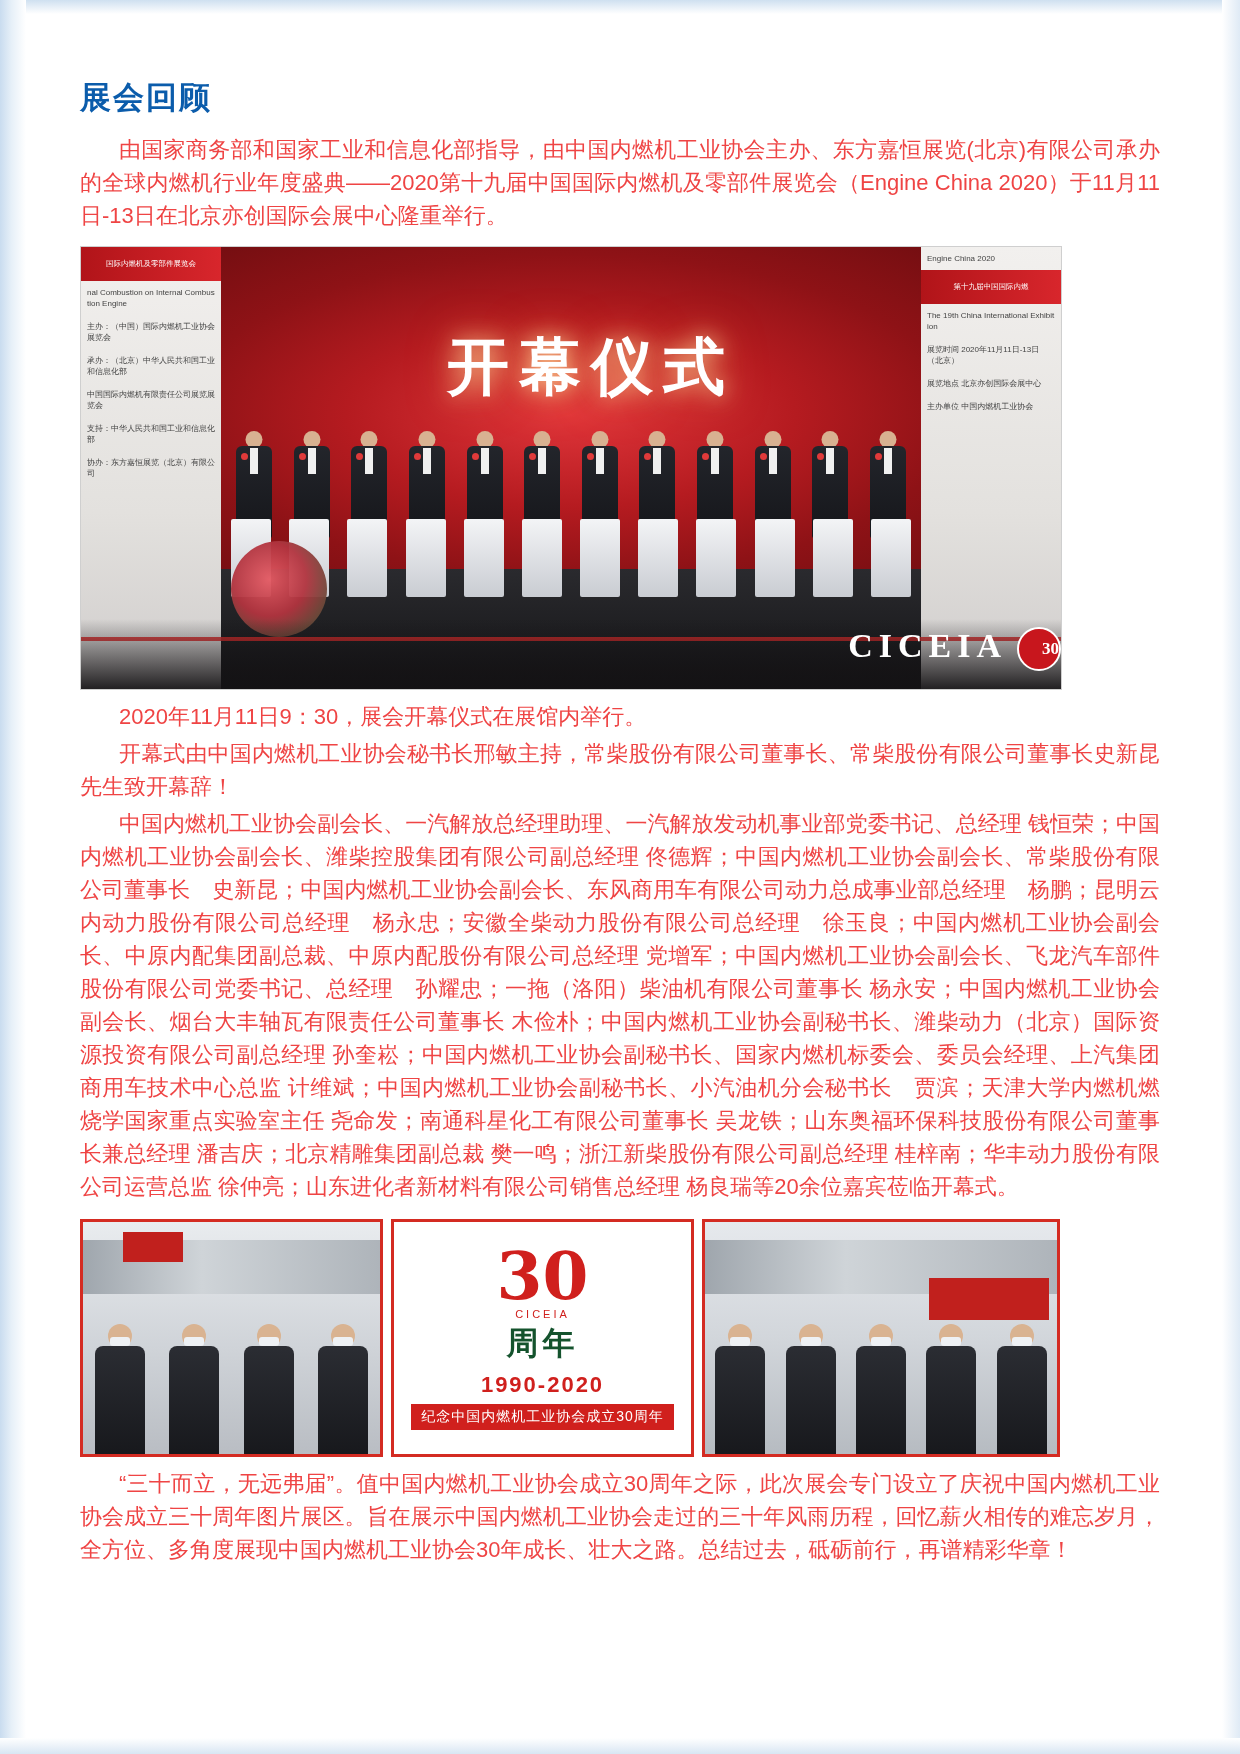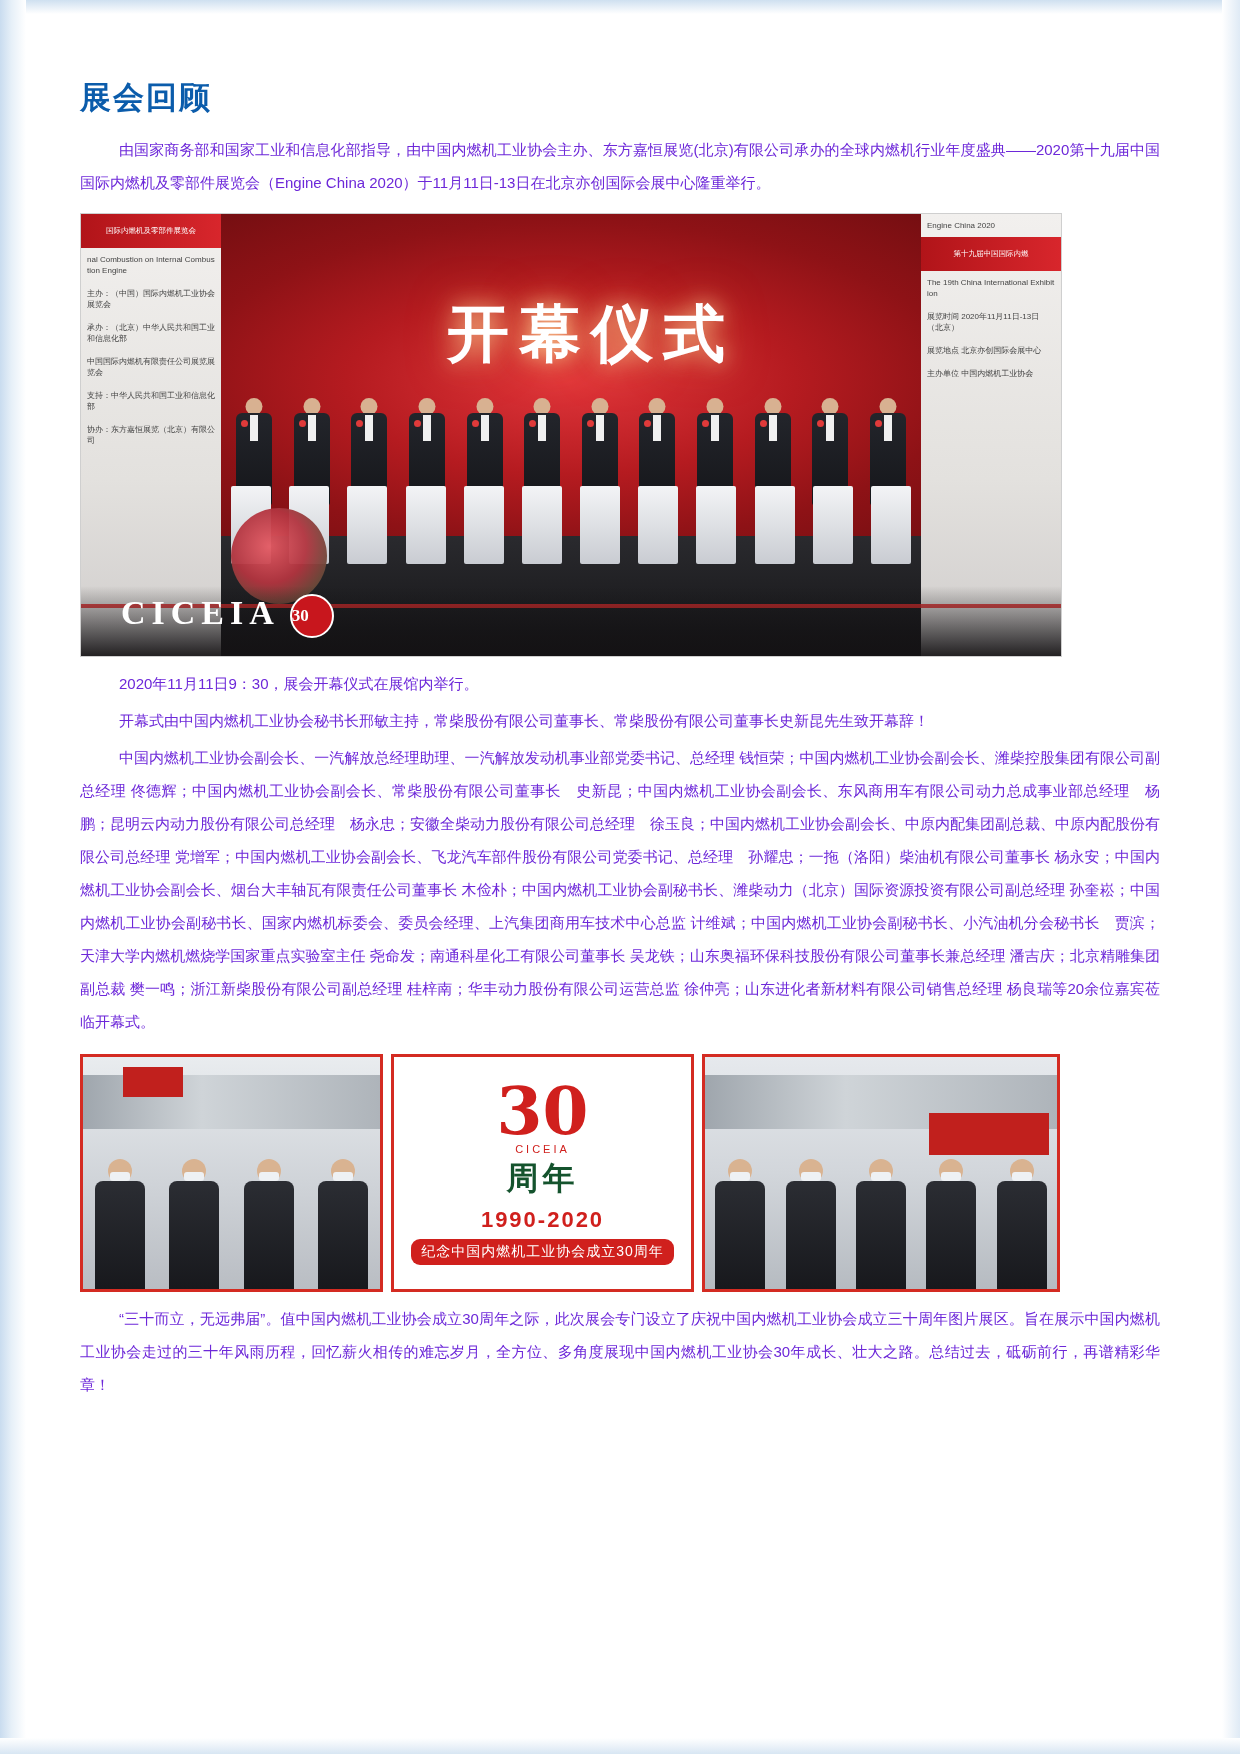--- a/index.html
+++ b/index.html
@@ -51,23 +51,23 @@
   .section-title {
     color: #0b5cab;
     font-size: 31px;
     font-weight: bold;
     letter-spacing: 2px;
     margin-top: 77px;
     margin-bottom: 14px;
   }
 
   p.body-text {
-    font-size: 15px;
+    font-size: 22px;
     line-height: 33px;
-    color: #6d28d9;
+    color: #ef4444;
     text-align: justify;
     text-justify: inter-ideograph;
     margin: 0 0 4px 0;
     text-indent: 39px;
   }
 
   .hero-photo {
     position: relative;
     width: 980px;
     height: 442px;
@@ -121,27 +121,26 @@
     font-weight: bold;
     letter-spacing: 10px;
     text-shadow: 0 0 22px rgba(255,220,160,.85), 0 0 44px rgba(255,150,70,.6);
     font-family: "DejaVu Serif", serif;
   }
   .hero-cta {
     position: absolute;
     bottom: 18px;
     left: 0;
     width: 100%;
-    text-align: left;
+    text-align: right;
     color: #ffffff;
     font-size: 34px;
     font-weight: bold;
     letter-spacing: 6px;
     font-family: "Liberation Serif", serif;
-    margin-left: 40px;
   }
   .hero-cta .badge {
     display: inline-block;
     width: 40px; height: 40px;
     border-radius: 50%;
     background: #c8161d;
     border: 2px solid #fff;
     color: #fff;
     font-size: 17px;
     line-height: 40px;
@@ -291,21 +290,20 @@
     margin-top: 6px;
     text-align: center;
   }
   .anniv .caption {
     margin-top: 6px;
     background: #d0201d;
     color: #fff;
     font-size: 14px;
     padding: 4px 10px;
     letter-spacing: 1px;
-    border-radius: 9px;
   }
 
   .people-strip {
     position: absolute;
     left: 0; right: 0; bottom: 0;
     height: 150px;
     display: flex;
     justify-content: space-around;
     align-items: flex-end;
   }

